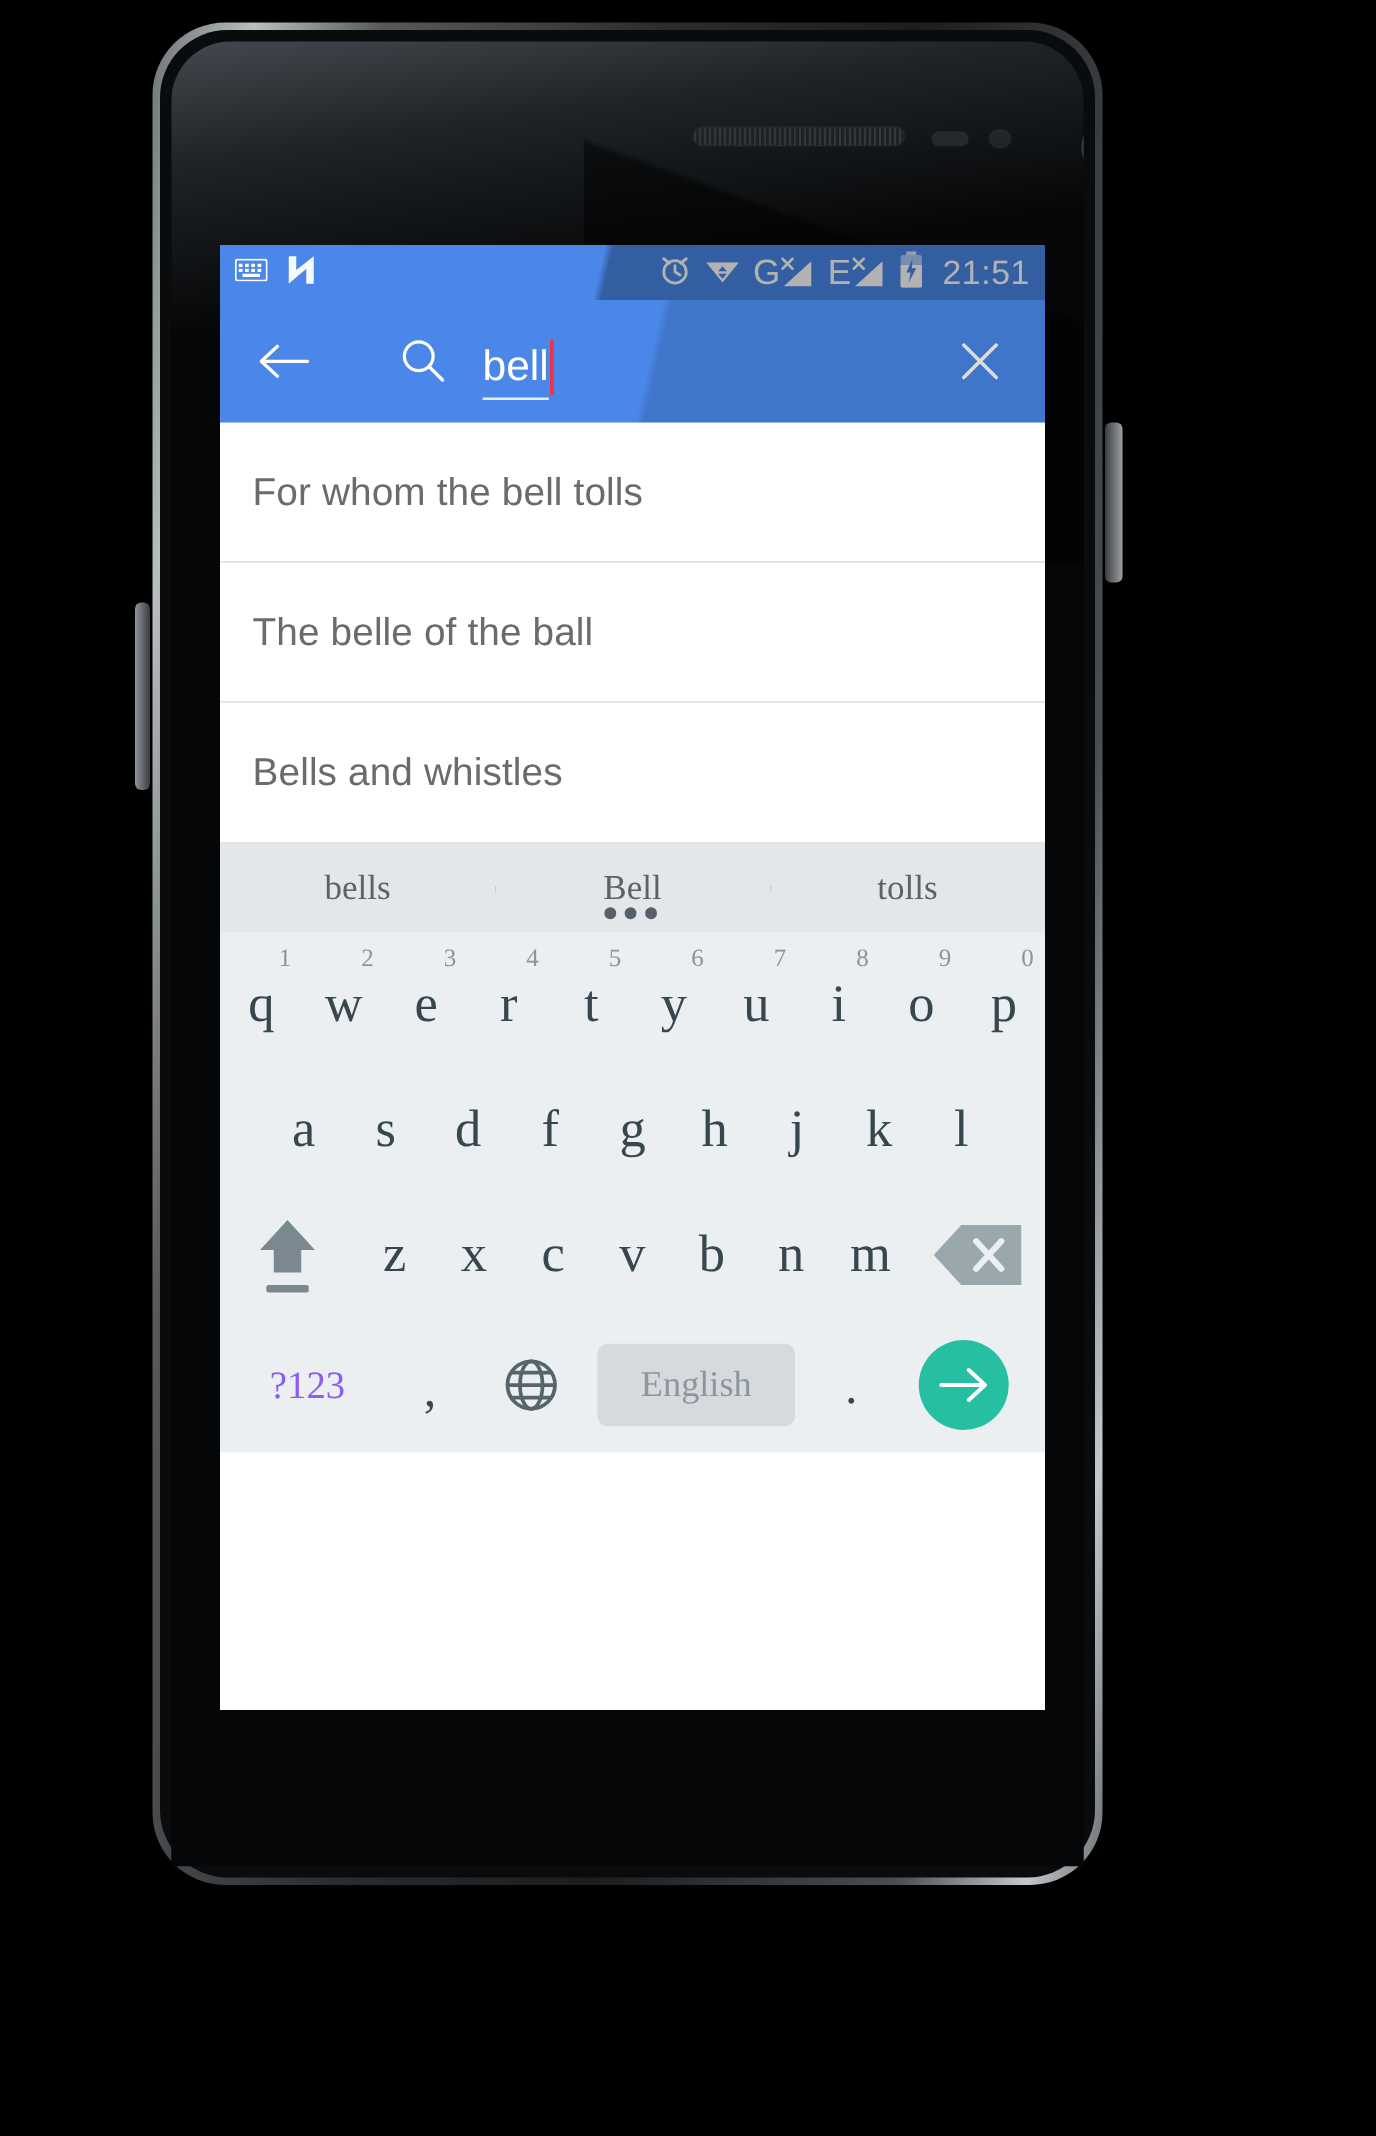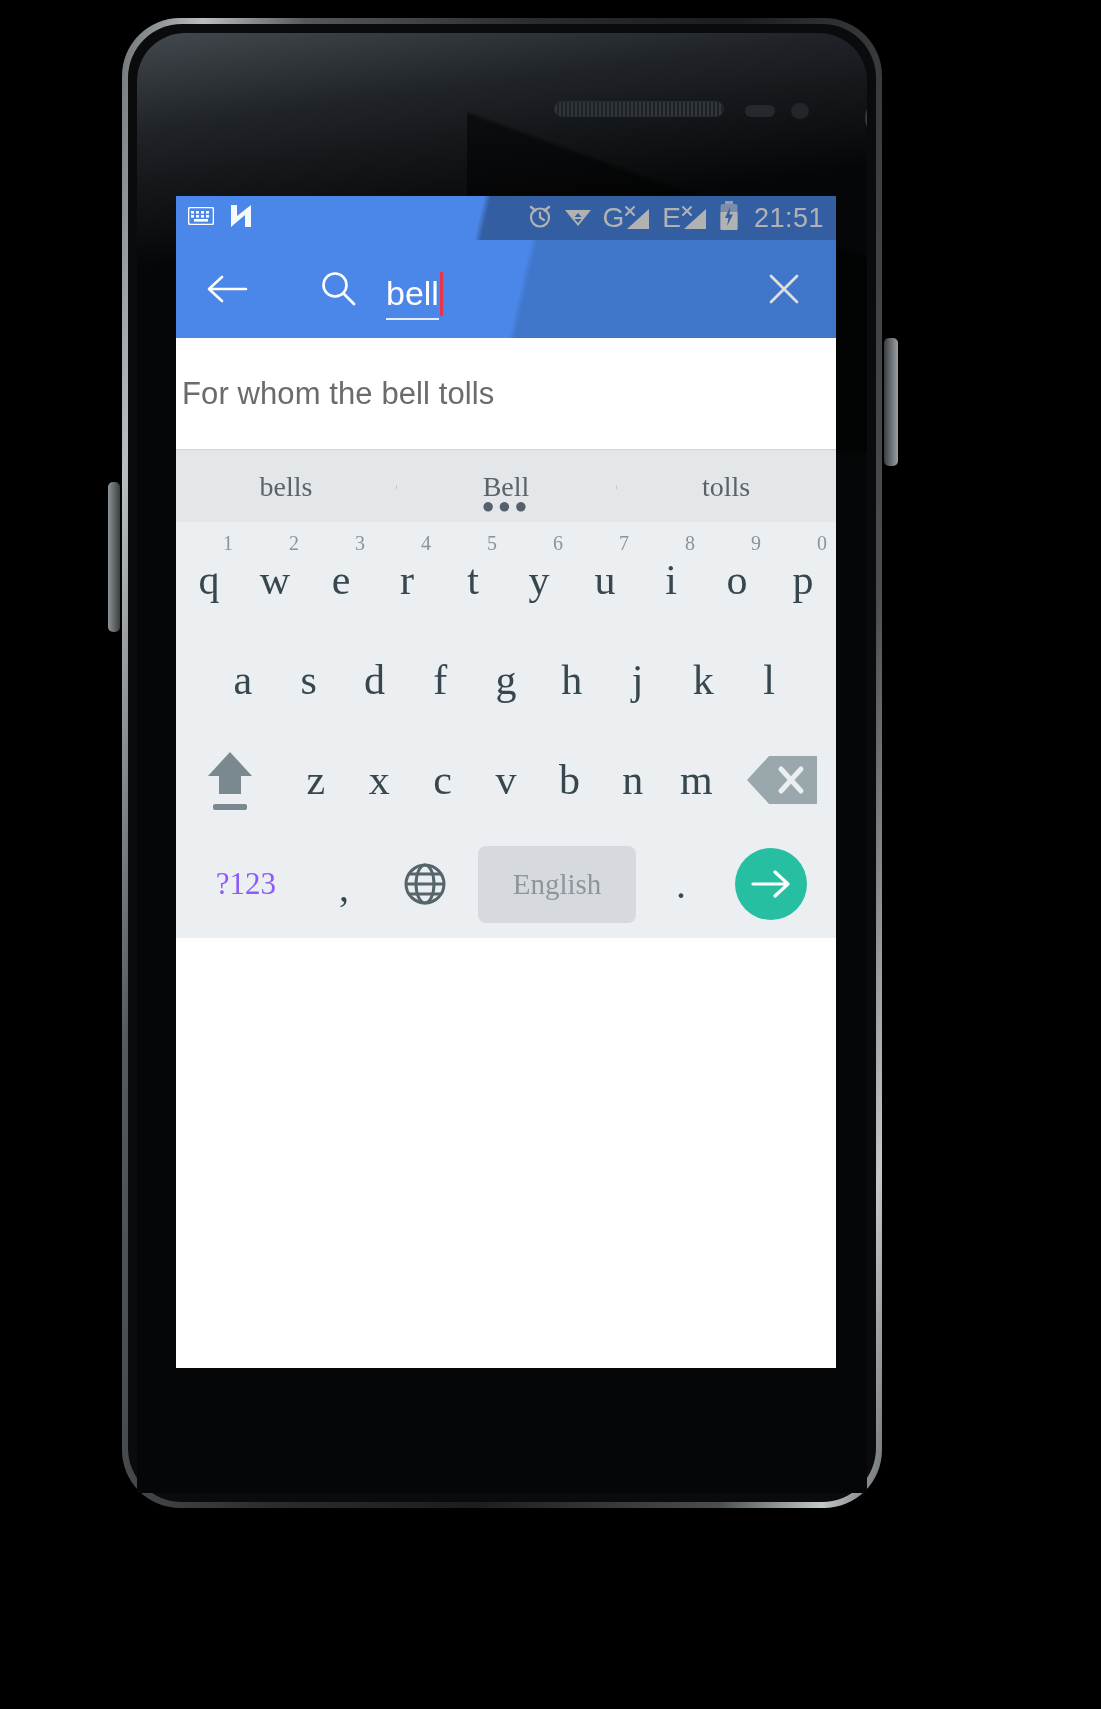--- a/index.html
+++ b/index.html
@@ -113,21 +113,21 @@
   }
   .caret {
     width: 3px; height: 44px; background: #e8354a; margin-left: 1px; margin-bottom: 4px;
   }
   .clear-btn { width: 56px; height: 56px; display:flex; align-items:center; justify-content:center; cursor:pointer; margin-left: 18px; }
 
   
   .suglist { background:#fff; }
   .sug-row {
     height: 112px; display:flex; align-items:center;
-    padding-left: 6px; border-bottom: 1px solid #d6d6d6;
+    padding-left: 26px; border-bottom: 1px solid #d6d6d6;
     font-size: 31px; color: #6b6b6b; letter-spacing:.1px;
   }
   .sug-row:first-child { border-top: none; }
 
   
   .kb { background: #eceff1; position: relative; font-family: Liberation Serif, serif; }
   .kb-suggest {
     height: 72px; background: #e3e7ea; display:flex; align-items:center; position: relative;
     border-top: 1px solid #dfe3e6;
   }
@@ -154,21 +154,21 @@
   .row3 { padding: 0 0px; }
   .kb-row.row4 { height: 108px; padding: 0 10px; }
 
   .key-shift { flex: 0 0 108px; display:flex; align-items:center; justify-content:center; cursor:pointer; }
   .key-del   { flex: 0 0 108px; display:flex; align-items:center; justify-content:center; cursor:pointer; }
 
   .key-123  { flex: 0 0 120px; display:flex; align-items:center; justify-content:center; font-size: 31px; color:#8b5cf6; cursor:pointer; }
   .key-comma{ flex: 0 0 76px;  display:flex; align-items:flex-start; justify-content:center; font-size: 40px; color:#37474f; cursor:pointer; padding-top:6px;}
   .key-globe{ flex: 0 0 86px;  display:flex; align-items:center; justify-content:center; cursor:pointer; }
   .key-space{
-    flex: 1; margin: 0 10px; height: 77px; border-radius: 8px; background: #d6dade;
+    flex: 1; margin: 0 10px; height: 66px; border-radius: 8px; background: #d6dade;
     display:flex; align-items:center; justify-content:center; font-size: 29px; color: #8d969b; cursor:pointer;
   }
   .key-period{ flex: 0 0 70px; display:flex; align-items:center; justify-content:center; font-size: 40px; color:#37474f; cursor:pointer; }
   .key-enter{
     flex: 0 0 110px; display:flex; align-items:center; justify-content:center; cursor:pointer;
   }
   .enter-circle {
     width: 72px; height: 72px; border-radius: 50%; background: #27bfa2;
     display:flex; align-items:center; justify-content:center;
   }
@@ -290,20 +290,26 @@
           <path d="M7 7 L33 33 M33 7 L7 33" stroke="#fff" stroke-width="2.8" stroke-linecap="round"></path>
         </svg>
       </div>
       <div class="appbar-shade"></div>
     </div>
 
     <div class="suglist">
       <div class="sug-row">
           <span>For whom the bell tolls</span>
         </div>
+      <div class="sug-row">
+          <span>The belle of the ball</span>
+        </div>
+      <div class="sug-row" style="border-bottom:none;">
+          <span>Bells and whistles</span>
+        </div>
     </div>
 
     <div class="kb">
 
       <div class="kb-suggest">
         <div class="kb-sug">
           <span>bells</span>
         </div>
         <div class="kb-sug divider">
           <span>Bell</span>

